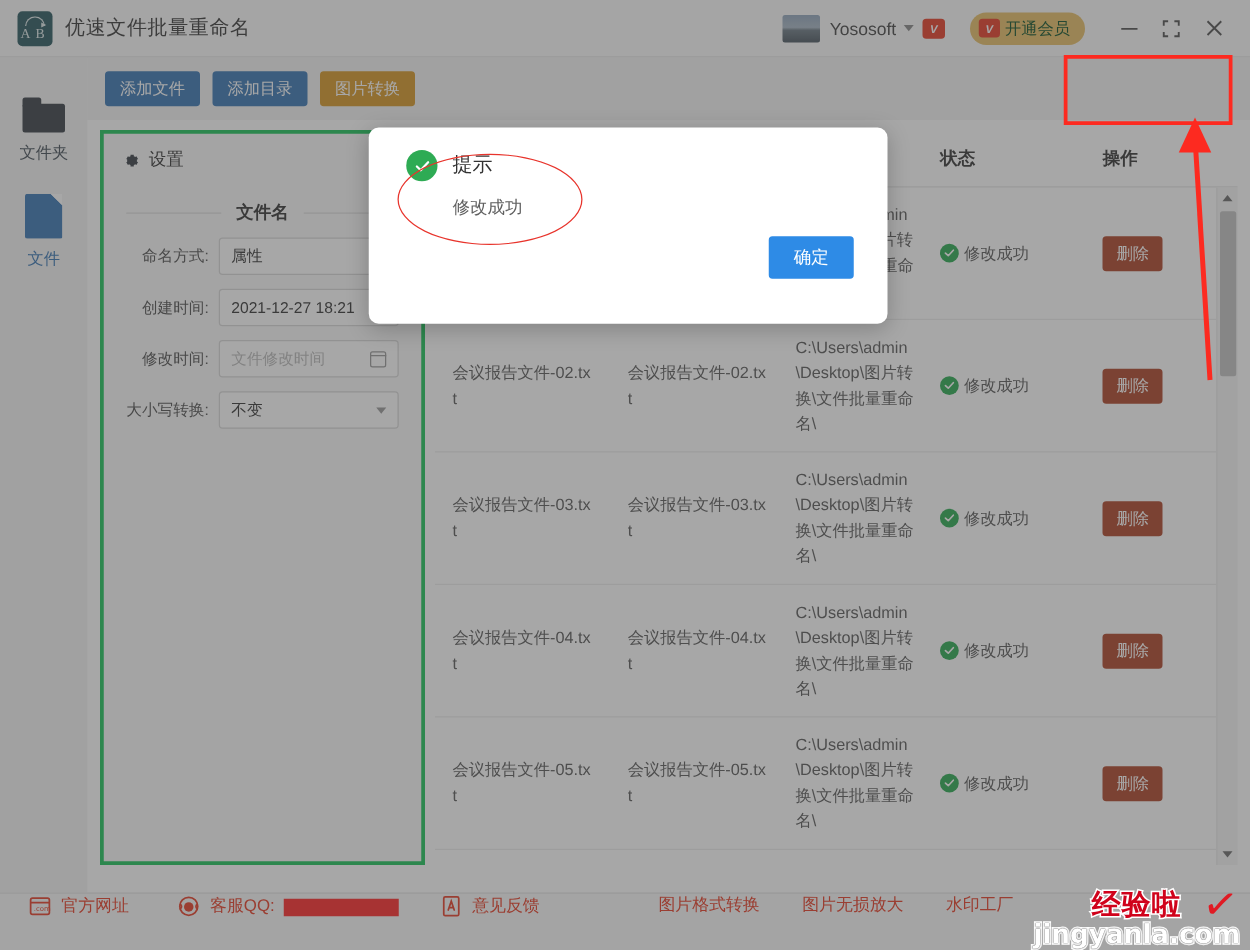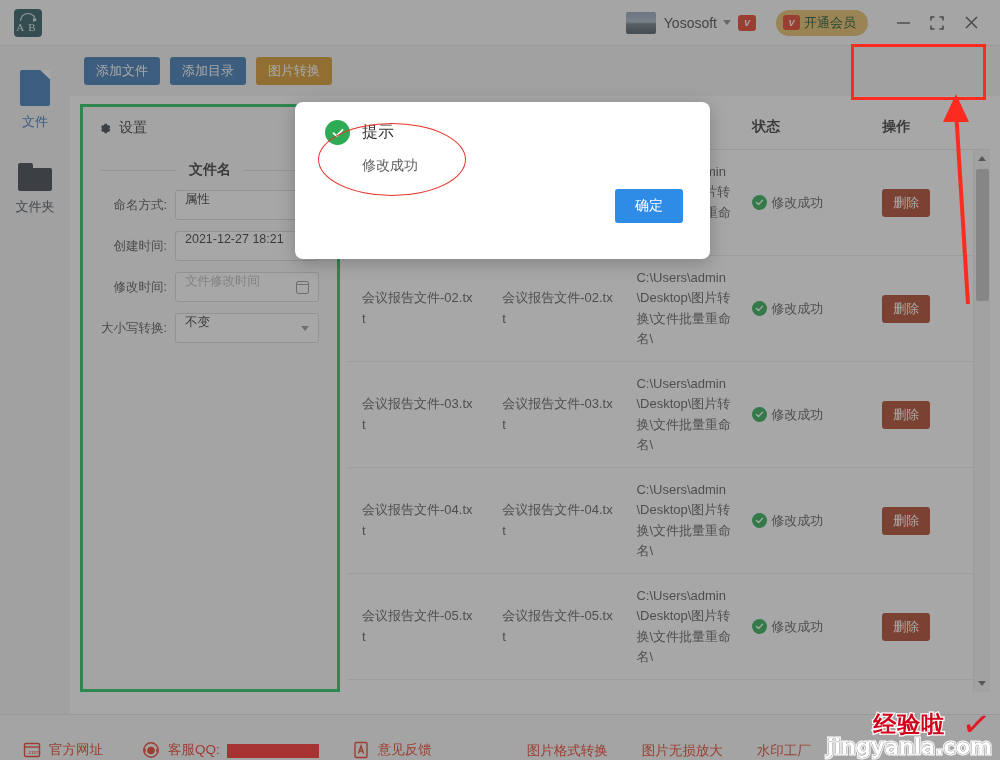--- a/index.html
+++ b/index.html
@@ -175,21 +175,21 @@
   }
   .frow {
     display: flex; align-items: center; margin: 11px 18px 0 6px;
   }
   .flabel {
     width: 78px; text-align: right; font-size: 12.5px; color: #555;
     margin-right: 8px; flex: none;
   }
   .fctrl {
     flex: 1; height: 30px; border: 1px solid #d9d9d9; border-radius: 3px;
-    background: #fff; display: flex; padding: 0 9px;
+    background: #fff; display: flex; align-items: center; padding: 0 9px;
     font-size: 12.5px; color: #3a3a3a; position: relative;
   }
   .fctrl.placeholder { color: #bcbcbc; }
   .fctrl .tail {
     margin-left: auto; color: #9b9b9b; display: flex; align-items: center;
   }
   .cal {
     width: 13px; height: 13px; border: 1.3px solid #9b9b9b; border-radius: 2px;
     position: relative;
   }
@@ -254,21 +254,21 @@
   .vs-thumb {
     position: absolute; top: 19px; left: 2px; width: 13px; height: 132px;
     background: #c3c3c3; border-radius: 2px;
   }
   .vs-bot { position: absolute; bottom: 0; left: 0; right: 0; }
 
   
   .bottombar {
     position: absolute; bottom: 0; left: 0; width: 1000px; height: 46px;
     background: #fafafa; border-top: 1px solid #e6e6e6;
-    display: flex; align-items: flex-end;
+    display: flex; align-items: flex-start;
   }
   .bb-item {
     display: flex; align-items: center; gap: 7px; color: #e8402a;
     font-size: 13.5px; cursor: pointer;
   }
   .bb-ico { width: 20px; height: 20px; flex: none; }
   .bb-redact {
     display: inline-block; width: 92px; height: 14px; background: #ff2d2d;
     position: relative; top: 1px;
   }
@@ -337,20 +337,21 @@
 
 <div id="app">
 
   <div id="dimwrap">
 
     <div class="titlebar">
       <div class="app-logo">
         <div class="arc"></div>
         <div class="ab">AB</div>
       </div>
+      <div class="app-title">优速文件批量重命名</div>
 
       <div class="tb-right">
         <div class="avatar"></div>
         <div class="username">Yososoft</div>
         <div class="chev-down"></div>
         <div class="vip-badge">V</div>
 
         <div class="vip-pill">
           <div class="vb">V</div>
           <div class="vt">开通会员</div>
@@ -370,33 +371,33 @@
           <div class="win-btn">
             <svg width="15" height="15" viewBox="0 0 15 15">
                 <path d="M2 2 L13 13 M13 2 L2 13" stroke="#555" stroke-width="1.5"></path>
               </svg>
           </div>
         </div>
       </div>
     </div>
 
     <div class="rail">
+      <div class="rail-item inactive" style="padding-top:32px">
+        <div class="folder-ico">
+          <div class="tab"></div>
+            <div class="bd"></div>
+        </div>
+        <div class="rail-label">文件夹</div>
+      </div>
       <div class="rail-item active">
         <div class="file-ico">
           <div class="body"></div>
             <div class="fold"></div>
         </div>
         <div class="rail-label">文件</div>
-      </div>
-      <div class="rail-item inactive" style="padding-top:32px">
-        <div class="folder-ico">
-          <div class="tab"></div>
-            <div class="bd"></div>
-        </div>
-        <div class="rail-label">文件夹</div>
       </div>
     </div>
 
     <div class="actionbar">
       <div class="ab-left">
         <button class="btn btn-blue">添加文件</button>
         <button class="btn btn-blue">添加目录</button>
         <button class="btn btn-gold">图片转换</button>
       </div>
     </div>

